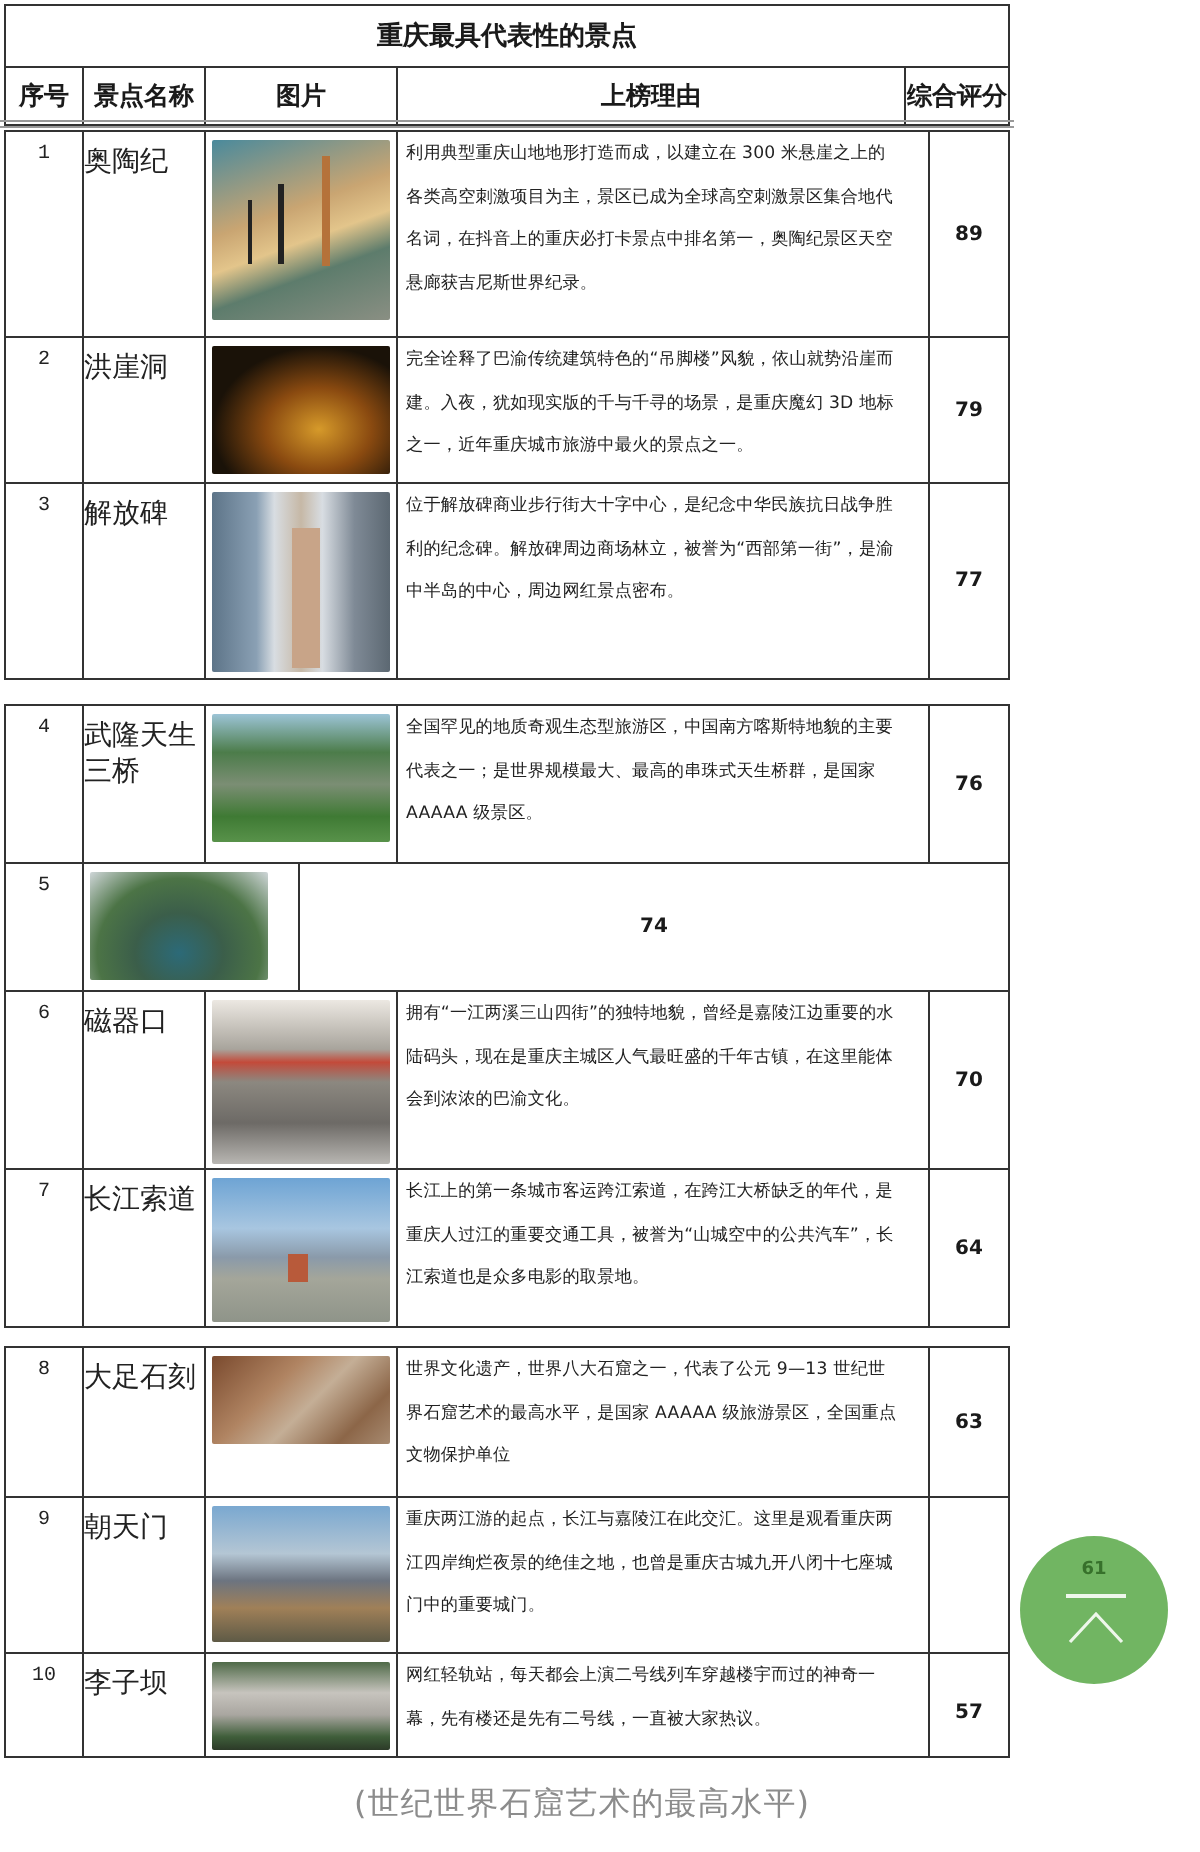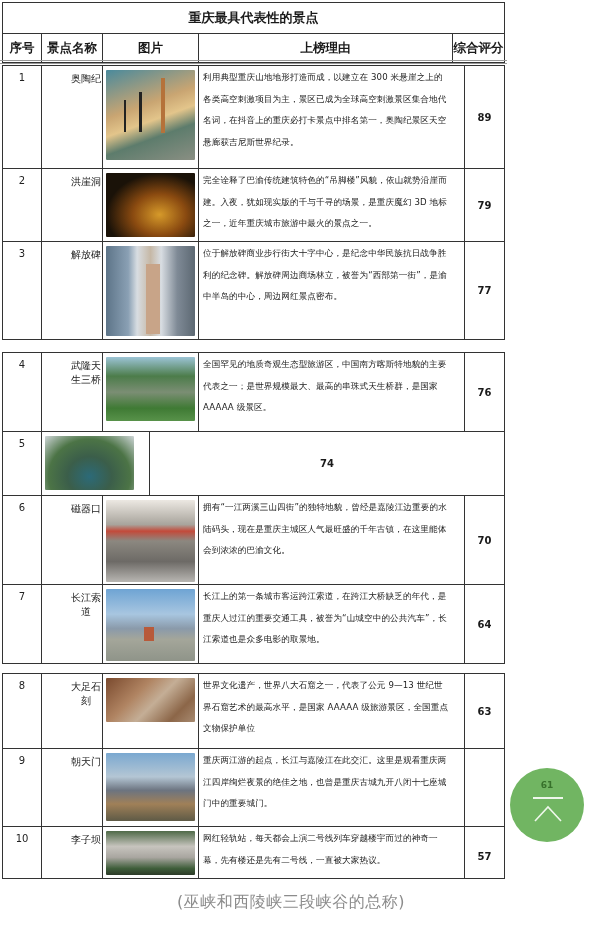--- a/index.html
+++ b/index.html
@@ -4,33 +4,33 @@
 <style>
   * { box-sizing: border-box; margin: 0; padding: 0; }
   html, body { width: 600px; height: 926px; background: #ffffff; overflow: hidden; }
   body { position: relative; font-family: "DejaVu Sans", "Liberation Sans", sans-serif; color: #1a1a1a; }
 
   .tbl { position: absolute; left: 2px; width: 503px; border: 1px solid #333; background: #fff; }
   .row { display: flex; border-top: 1px solid #333; }
   .row:first-child { border-top: none; }
   .c { border-left: 1px solid #333; position: relative; }
   .c:first-child { border-left: none; }
-  .c-idx { width: 38px; }
+  .c-idx { width: 38px; font-family: Liberation Mono, monospace; }
   .c-name { width: 61px; }
   .c-img { width: 96px; }
   .c-reason { width: 254px; }
   .c-score { flex: 1; }
 
   .title-row { height: 30px; justify-content: center; align-items: center; font-weight: bold; font-size: 13px; }
   .head-row .c { height: 28px; display: flex; align-items: center; justify-content: center; font-weight: bold; font-size: 12.5px; }
 
   .double-line { position: absolute; left: 0; width: 507px; height: 4px; border-top: 1px solid #999; border-bottom: 1px solid #999; top: 60px; }
 
   .data-row .c-idx { font-size: 10px; text-align: center; padding-top: 6px; color: #222; }
-  .data-row .c-name { font-size: 10px; text-align: center; padding-top: 6px; color: #222; padding-left: 28px; }
+  .data-row .c-name { font-size: 14px; text-align: left; padding-top: 6px; color: #222; }
   .data-row .c-img { padding: 4px 3px; }
   .data-row .c-reason { font-size: 8.6px; line-height: 21.5px; padding: 1px 3px 0 4px; color: #222; letter-spacing: 0.1px; }
   .data-row .c-score { font-size: 10px; font-weight: bold; display: flex; align-items: center; justify-content: center; margin-left: 12px; }
 
   .pic { width: 100%; height: 100%; border-radius: 1px; position: relative; overflow: hidden; }
   .pic-1 { background: linear-gradient(160deg, #4a8a9c 0%, #c9a572 40%, #e3c58b 55%, #5d7c6c 70%, #8a8f83 100%); }
   .pic-2 { background: radial-gradient(ellipse at 60% 65%, #d69a2a 0%, #8a4a10 35%, #1a1208 70%), #0c0c12; }
   .pic-3 { background: linear-gradient(90deg, #5d7488 0%, #8aa0b4 25%, #d8dde2 35%, #c6b8a6 50%, #d8dde2 62%, #7f8a96 80%, #5c6872 100%); }
   .pic-4 { background: linear-gradient(180deg, #9cc4d6 0%, #4c7c4a 30%, #7b8e74 55%, #3f7a34 80%, #58924a 100%); }
   .pic-5 { background: radial-gradient(ellipse at 50% 75%, #2c6a78 0%, #3b5e4a 35%, #4c7446 65%, #cfd6d8 100%); }
@@ -171,13 +171,13 @@
 </div>
 
 <div class="fab">
   <div class="fab-num">61</div>
   <div class="fab-bar"></div>
   <svg class="fab-chevron" viewBox="0 0 28 18">
     <polyline points="1,17 14,3 27,17" fill="none" stroke="#eef7ea" stroke-width="1.6"></polyline>
   </svg>
 </div>
 
-<div class="caption">(巫峡和西陵峡三段峡谷的总称)</div>
+<div class="caption">(世纪世界石窟艺术的最高水平)</div>
 
 </body></html>

